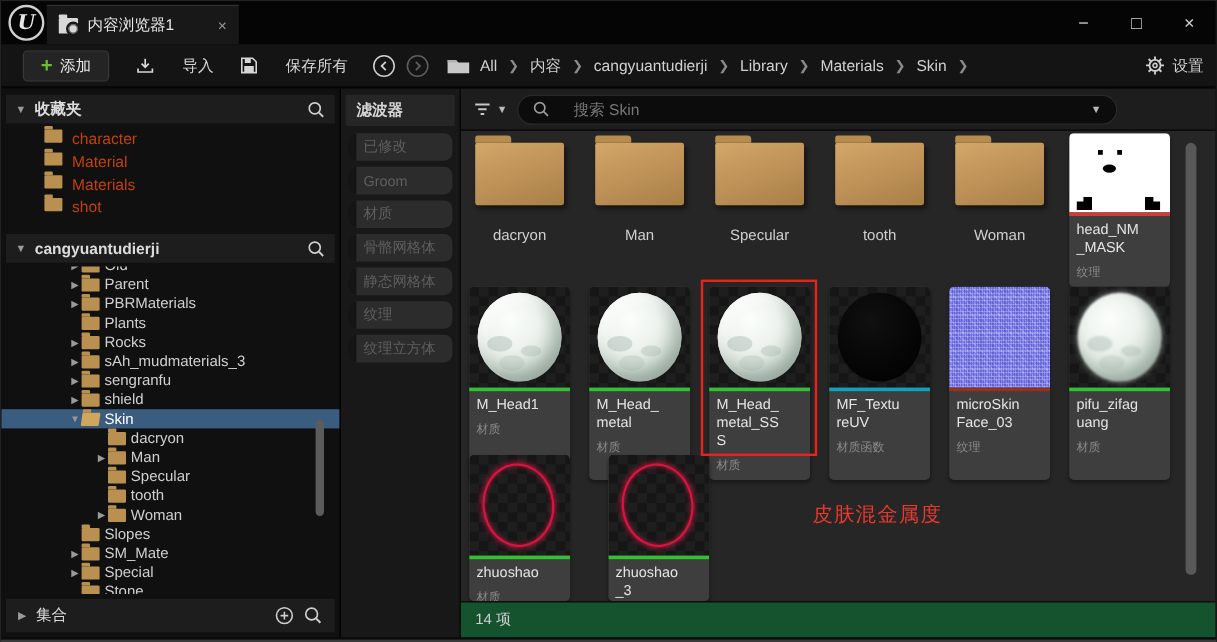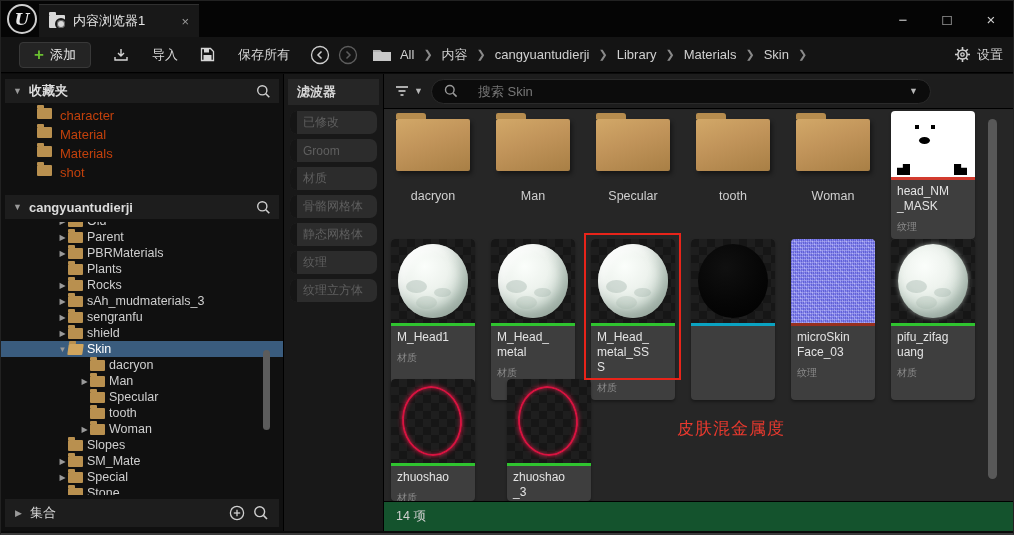--- a/index.html
+++ b/index.html
@@ -492,20 +492,24 @@
               <div class="meta">
                 <div class="a-name">M_Head_metal_SSS</div>
                 <div class="a-type">材质</div>
               </div>
             </div>
             <div class="tile">
               <div class="thumb">
                 <div class="darksphere"></div>
               </div>
               <div class="bar" style="background: rgb(10, 163, 194);"></div>
+              <div class="meta">
+                <div class="a-name">MF_TextureUV</div>
+                <div class="a-type">材质函数</div>
+              </div>
             </div>
             <div class="tile">
               <div class="thumb">
                 <div class="noisebg"></div>
               </div>
               <div class="bar" style="background: rgb(151, 48, 31);"></div>
               <div class="meta">
                 <div class="a-name">microSkinFace_03</div>
                 <div class="a-type">纹理</div>
               </div>

